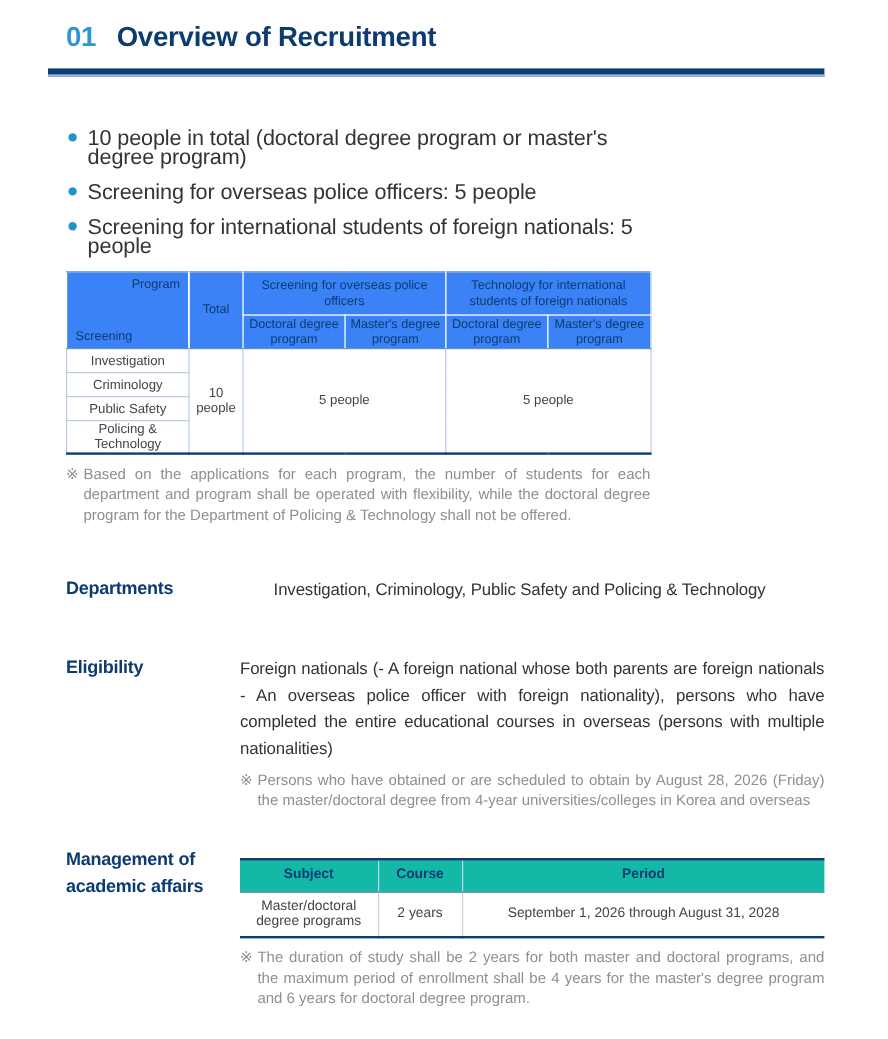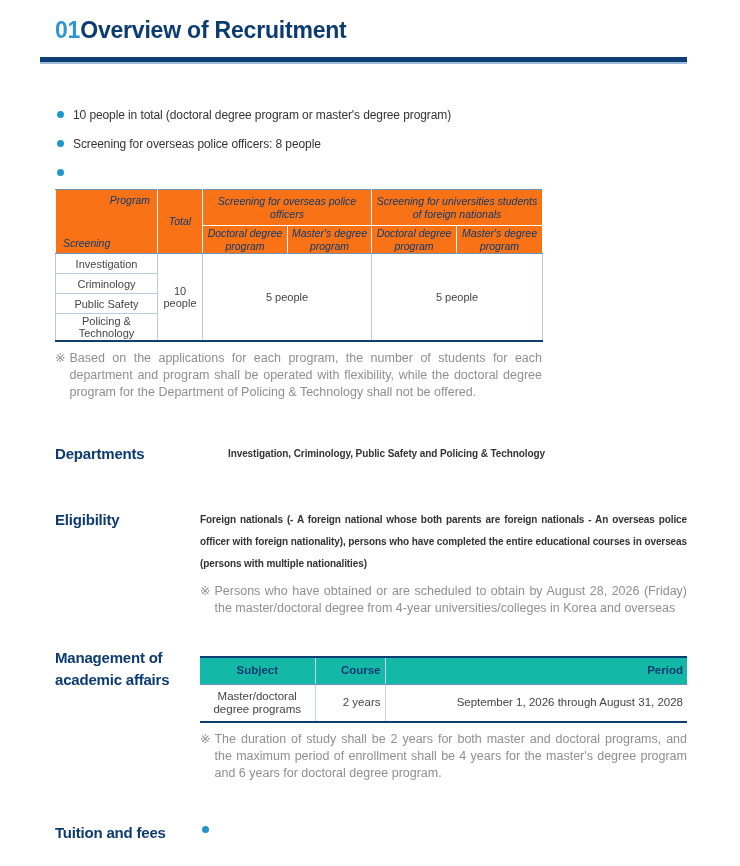--- a/index.html
+++ b/index.html
@@ -2,68 +2,68 @@
 <html><head>
 <meta charset="utf-8">
 <style>
   html,body{margin:0;padding:0;background:#ffffff;}
   body{width:740px;height:866px;overflow:hidden;font-family:"Liberation Sans","DejaVu Sans",sans-serif;-webkit-font-smoothing:antialiased;}
   .page{position:relative;width:740px;height:866px;background:#fff;}
 
   
   .doc-header{margin:16px 0 0 55px;}
   .doc-title{font-size:23px;font-weight:bold;color:#0c3b72;letter-spacing:-0.2px;line-height:28px;}
-  .doc-title .num{color:#2e96d4;margin-right:0;}
+  .doc-title .num{color:#2e96d4;margin-right:17px;}
   .rule{margin:13px 0 0 40px;width:647px;height:5px;background:#0f3e75;border-bottom:2px solid #9dbcdc;}
 
   
   main{margin-top:43px;}
   .sec{display:flex;margin-left:55px;}
   .sec .label{flex:0 0 145px;font-size:15px;font-weight:bold;color:#0c3b72;line-height:22px;letter-spacing:-0.2px;}
   .sec .content{flex:0 0 487px;width:487px;}
 
   
   ul.bullets{list-style:none;margin:0;padding:0;}
-  ul.bullets li{display:flex;align-items:flex-start;margin:0 0 13px 0;font-size:12px;color:#333;line-height:16px;letter-spacing:-0.1px;}
+  ul.bullets li{display:flex;align-items:flex-start;margin:0 0 13px 0;font-size:18px;color:#333;line-height:16px;letter-spacing:-0.1px;}
   .dot{flex:0 0 auto;width:7px;height:7px;border-radius:50%;background:#1f96c8;margin:4px 9px 0 2px;}
 
   
   .note{display:flex;margin:8px 0 0 0;font-size:12.5px;color:#8f8f8f;line-height:17px;}
   .note .mk{flex:0 0 auto;margin-right:4px;}
   .note .ntext{text-align:justify;}
 
   
   table{border-spacing:0;}
   .t1{width:487px;table-layout:fixed;border-collapse:collapse;margin-top:10px;
       border-top:1px solid #6d92bb;border-bottom:2px solid #0f3e75;}
   .t1 td{padding:1px 2px;text-align:center;vertical-align:middle;}
-  .t1 .hcell{background:#f97316;color:#0c3b72;border:1px solid #ffffff;font-size:10.5px;line-height:12.5px;font-style:italic;}
+  .t1 .hcell{background:#3b82f6;color:#0c3b72;border:1px solid #ffffff;font-size:10.5px;line-height:12.5px;}
   .t1 tr.hrow1 > .hcell{border-top:1px solid #6d92bb;}
   .t1 .hspan{border-bottom:1px solid #6d92bb;}
   .t1 tr.hrow2 > .hcell{border-bottom:1px solid #6d92bb;}
   .t1 td.b{border:1px solid #b7cde3;color:#444;font-size:11px;background:#fff;}
   .t1 tr.hrow1{height:36px;}
   .t1 tr.hrow2{height:24px;}
   .t1 tr.brow{height:20px;margin-left:16px;}
   .diag{position:relative;background-color:#dce9f5;
         background-image:linear-gradient(to bottom right,transparent calc(50% - 0.6px),#7c9cc2 calc(50% - 0.6px),#7c9cc2 calc(50% + 0.6px),transparent calc(50% + 0.6px));}
   .diag .dtop{position:absolute;top:4px;right:7px;}
   .diag .dbot{position:absolute;bottom:4px;left:7px;}
 
   
-  .plain{font-size:10px;color:#333;line-height:22px;letter-spacing:-0.1px;font-weight:bold;}
+  .plain{font-size:14px;color:#333;line-height:22px;letter-spacing:-0.1px;}
   .just{text-align:justify;}
 
   
   .t2{width:487px;table-layout:fixed;border-collapse:collapse;margin-top:9px;
       border-top:2px solid #0f3e75;border-bottom:2px solid #0f3e75;}
   .t2 td{text-align:center;vertical-align:middle;padding:2px 4px;font-size:11.5px;line-height:13.5px;}
   .t2 tr.thead td{color:#0c3b72;font-weight:bold;background:#14b8a6;border-bottom:1px solid #6d92bb;height:22px;}
   .t2 tr.tbody td{color:#444;height:32px;}
-  .t2 td + td{border-left:1px solid #c7d3e2;text-align:right;}
+  .t2 td + td{border-left:1px solid #c7d3e2;}
 
   
   .sec-availability{margin-bottom:42px;}
   .sec-departments{margin-bottom:44px;gap:28px;}
   .sec-eligibility{margin-bottom:30px;}
   .sec-management{margin-bottom:40px;}
 </style>
 </head>
 <body>
 
@@ -80,45 +80,46 @@
 
     <section class="sec sec-availability">
       <div class="content">
         <ul class="bullets">
           <li>
               <span class="dot"></span>
               <span>10 people in total (doctoral degree program or master's degree program)</span>
             </li>
           <li>
               <span class="dot"></span>
-              <span>Screening for overseas police officers: 8 people</span>
-            </li>
-          <li>
-              <span class="dot"></span>
+              <span>Screening for overseas police officers: 5 people</span>
+            </li>
+          <li>
+              <span class="dot"></span>
+              <span>Screening for international students of foreign nationals: 5 people</span>
             </li>
         </ul>
 
         <table class="t1">
           <colgroup>
             <col style="width:102px">
               <col style="width:45px">
               <col style="width:85px">
             <col style="width:84px">
               <col style="width:85px">
               <col style="width:86px">
           </colgroup>
           <tbody>
             <tr class="hrow1">
               <td class="hcell hspan diag" rowspan="2">
                 <span class="dtop">Program</span>
                 <span class="dbot">Screening</span>
               </td>
               <td class="hcell hspan" rowspan="2">Total</td>
               <td class="hcell" colspan="2">Screening for overseas police officers</td>
-              <td class="hcell" colspan="2">Screening for universities students of foreign nationals</td>
+              <td class="hcell" colspan="2">Technology for international students of foreign nationals</td>
             </tr>
             <tr class="hrow2">
               <td class="hcell">Doctoral degree program</td>
               <td class="hcell">Master's degree program</td>
               <td class="hcell">Doctoral degree program</td>
               <td class="hcell">Master's degree program</td>
             </tr>
             <tr class="brow">
               <td class="b">Investigation</td>
               <td class="b" rowspan="4">10 people</td>

